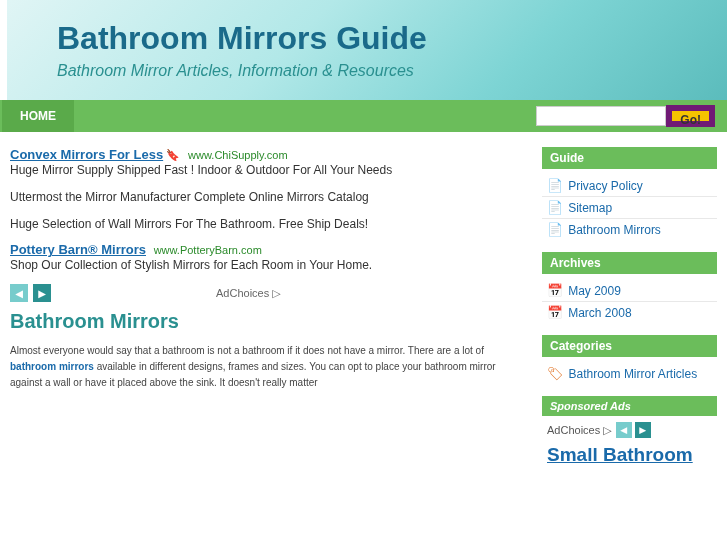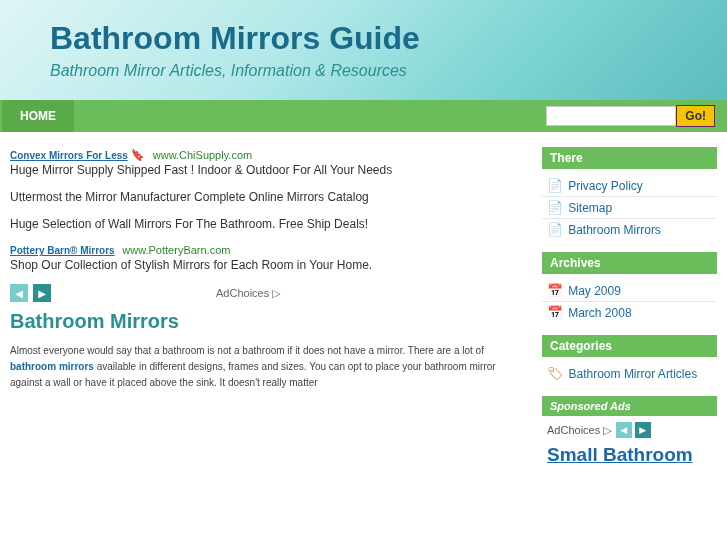--- a/index.html
+++ b/index.html
@@ -4,20 +4,21 @@
   <style>
     * { margin: 0; padding: 0; box-sizing: border-box; }
     body { font-family: Arial, sans-serif; font-size: 13px; color: #333; background: #fff; width: 727px; }
 
     
     #header {
       background: linear-gradient(135deg, #e0f5f5 0%, #b2e8e8 40%, #7dd4d4 70%, #5bbcbc 100%);
       padding: 20px 30px 15px 50px;
       min-height: 100px;
       position: relative;
+      margin-left: 7px;
     }
     #header h1 {
       font-size: 32px;
       font-weight: bold;
       color: #1a6a8a;
       margin-bottom: 5px;
     }
     #header .tagline {
       font-size: 16px;
       color: #2a9090;
@@ -52,21 +53,21 @@
     }
     #navbar .search-input {
       width: 130px;
       height: 20px;
       border: 1px solid #ccc;
       font-size: 12px;
       padding: 2px 4px;
     }
     #navbar .go-btn {
       background: #f5c400;
-      border: 1px solid #701a75;
+      border: 6px solid #701a75;
       color: #333;
       font-weight: bold;
       font-size: 12px;
       padding: 2px 8px;
       height: 22px;
       cursor: pointer;
     }
 
     
     #main {
@@ -84,21 +85,21 @@
     
     .ad-block {
       margin-bottom: 8px;
     }
     .ad-item {
       margin-bottom: 10px;
     }
     .ad-title {
       color: #1a6aaa;
       font-weight: bold;
-      font-size: 10px;
+      font-size: 13px;
       text-decoration: underline;
       cursor: pointer;
     }
     .ad-url {
       color: #2a8a2a;
       font-size: 11px;
       margin-left: 4px;
     }
     .ad-desc {
       font-size: 12px;
@@ -292,21 +293,21 @@
     <div class="article-title">Bathroom Mirrors</div>
     <div class="article-body">
       <span>Almost everyone would say that a bathroom is not a bathroom if it does not have a mirror. There are a lot of </span><span class="highlight">bathroom mirrors</span><span> available in different designs, frames and sizes. You can opt to place your bathroom mirror against a wall or have it placed above the sink. It doesn't really matter</span>
     </div>
 
   </div>
 
   <div id="sidebar">
 
     <div class="sidebar-section">
-      <div class="sidebar-header">There</div>
+      <div class="sidebar-header">Guide</div>
       <div class="sidebar-item">
         <span class="doc-icon">📄</span>
         <a>Privacy Policy</a>
       </div>
       <div class="sidebar-item">
         <span class="doc-icon">📄</span>
         <a>Sitemap</a>
       </div>
       <div class="sidebar-item">
         <span class="doc-icon">📄</span>

